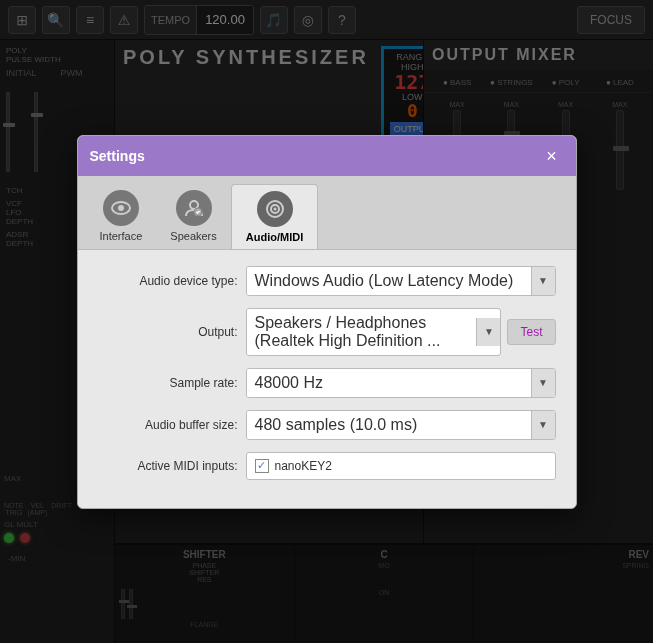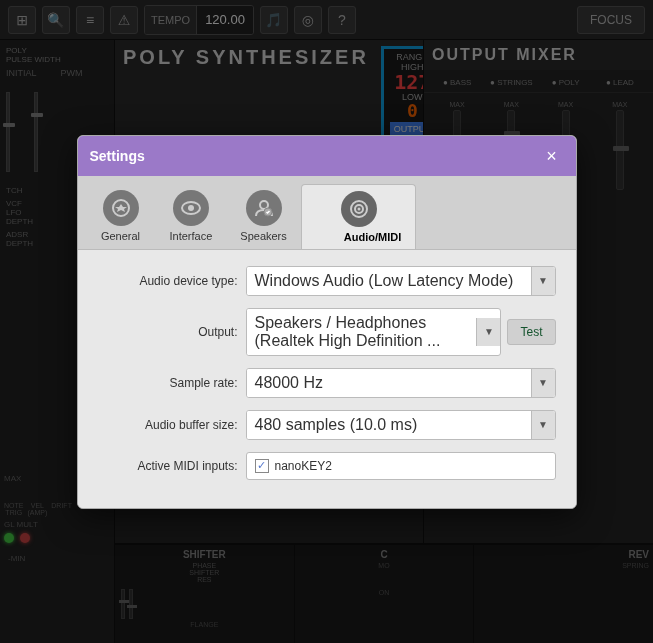--- a/index.html
+++ b/index.html
@@ -157,21 +157,20 @@
     .tab-interface-icon { background: #777; }
     .tab-account-icon { background: #777; }
     .tab-audiomidi-icon { background: #555; }
     .dialog-tab-label {
       font-size: 11px;
       color: #333;
     }
     .dialog-tab.active .dialog-tab-label {
       color: #000;
       font-weight: bold;
-      margin-left: 28px;
     }
     .tab-audiomidi-label { color: #7744cc; font-weight: bold; }
 
     .dialog-body {
       background: #e8e8e8;
       padding: 16px 20px;
     }
 
     .form-row {
       display: flex;
@@ -219,21 +218,21 @@
       cursor: pointer;
     }
 
     .test-btn {
       background: #d0d0d0;
       border: 1px solid #bbb;
       border-radius: 3px;
       padding: 5px 12px;
       font-size: 12px;
       cursor: pointer;
-      color: #14532d;
+      color: #a21caf;
     }
 
     .midi-input-list {
       flex: 1;
       border: 1px solid #bbb;
       background: #fff;
       border-radius: 3px;
       padding: 4px 8px;
       min-height: 28px;
       display: flex;
@@ -409,29 +408,20 @@
 <div class="dialog-overlay">
   <div class="dialog">
 
     <div class="dialog-titlebar">
       <span class="dialog-title">Settings</span>
       <button class="dialog-close">×</button>
     </div>
 
     <div class="dialog-tabs">
 
-      <div class="dialog-tab">
-        <div class="dialog-tab-icon tab-general-icon">
-          <svg width="20" height="20" viewBox="0 0 20 20" fill="none">
-            <circle cx="10" cy="10" r="8" stroke="#ccc" stroke-width="2" fill="none"></circle>
-            <path d="M10 6 L12 9 L16 9 L13 11 L14 14 L10 12 L6 14 L7 11 L4 9 L8 9 Z" fill="#ccc"></path>
-          </svg>
-        </div>
-        <span class="dialog-tab-label">General</span>
-      </div>
 
       <div class="dialog-tab">
         <div class="dialog-tab-icon tab-interface-icon">
           <svg width="20" height="20" viewBox="0 0 20 20" fill="none">
             <ellipse cx="10" cy="10" rx="9" ry="6" stroke="#ccc" stroke-width="2" fill="none"></ellipse>
             <circle cx="10" cy="10" r="3" fill="#ccc"></circle>
           </svg>
         </div>
         <span class="dialog-tab-label">Interface</span>
       </div>

